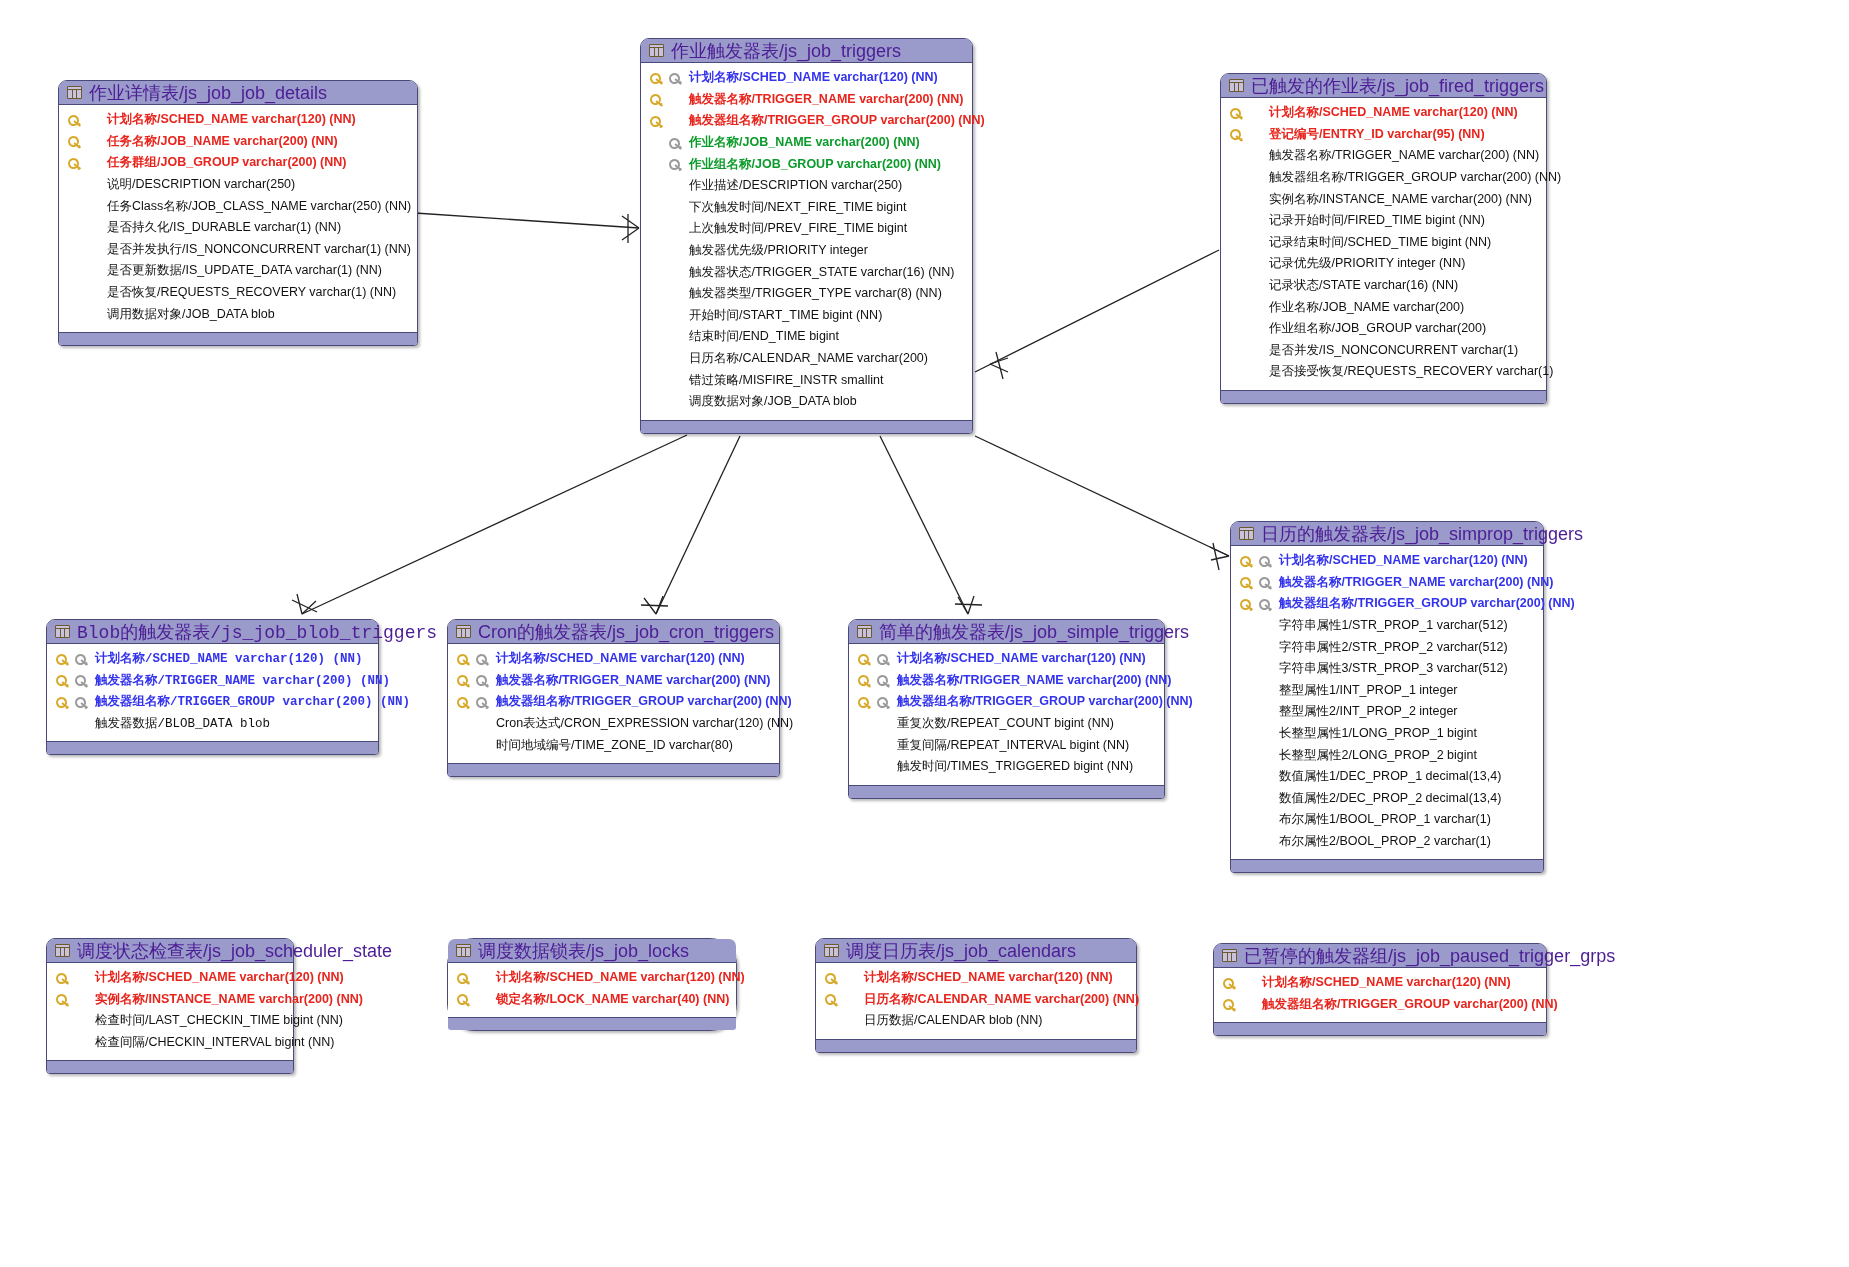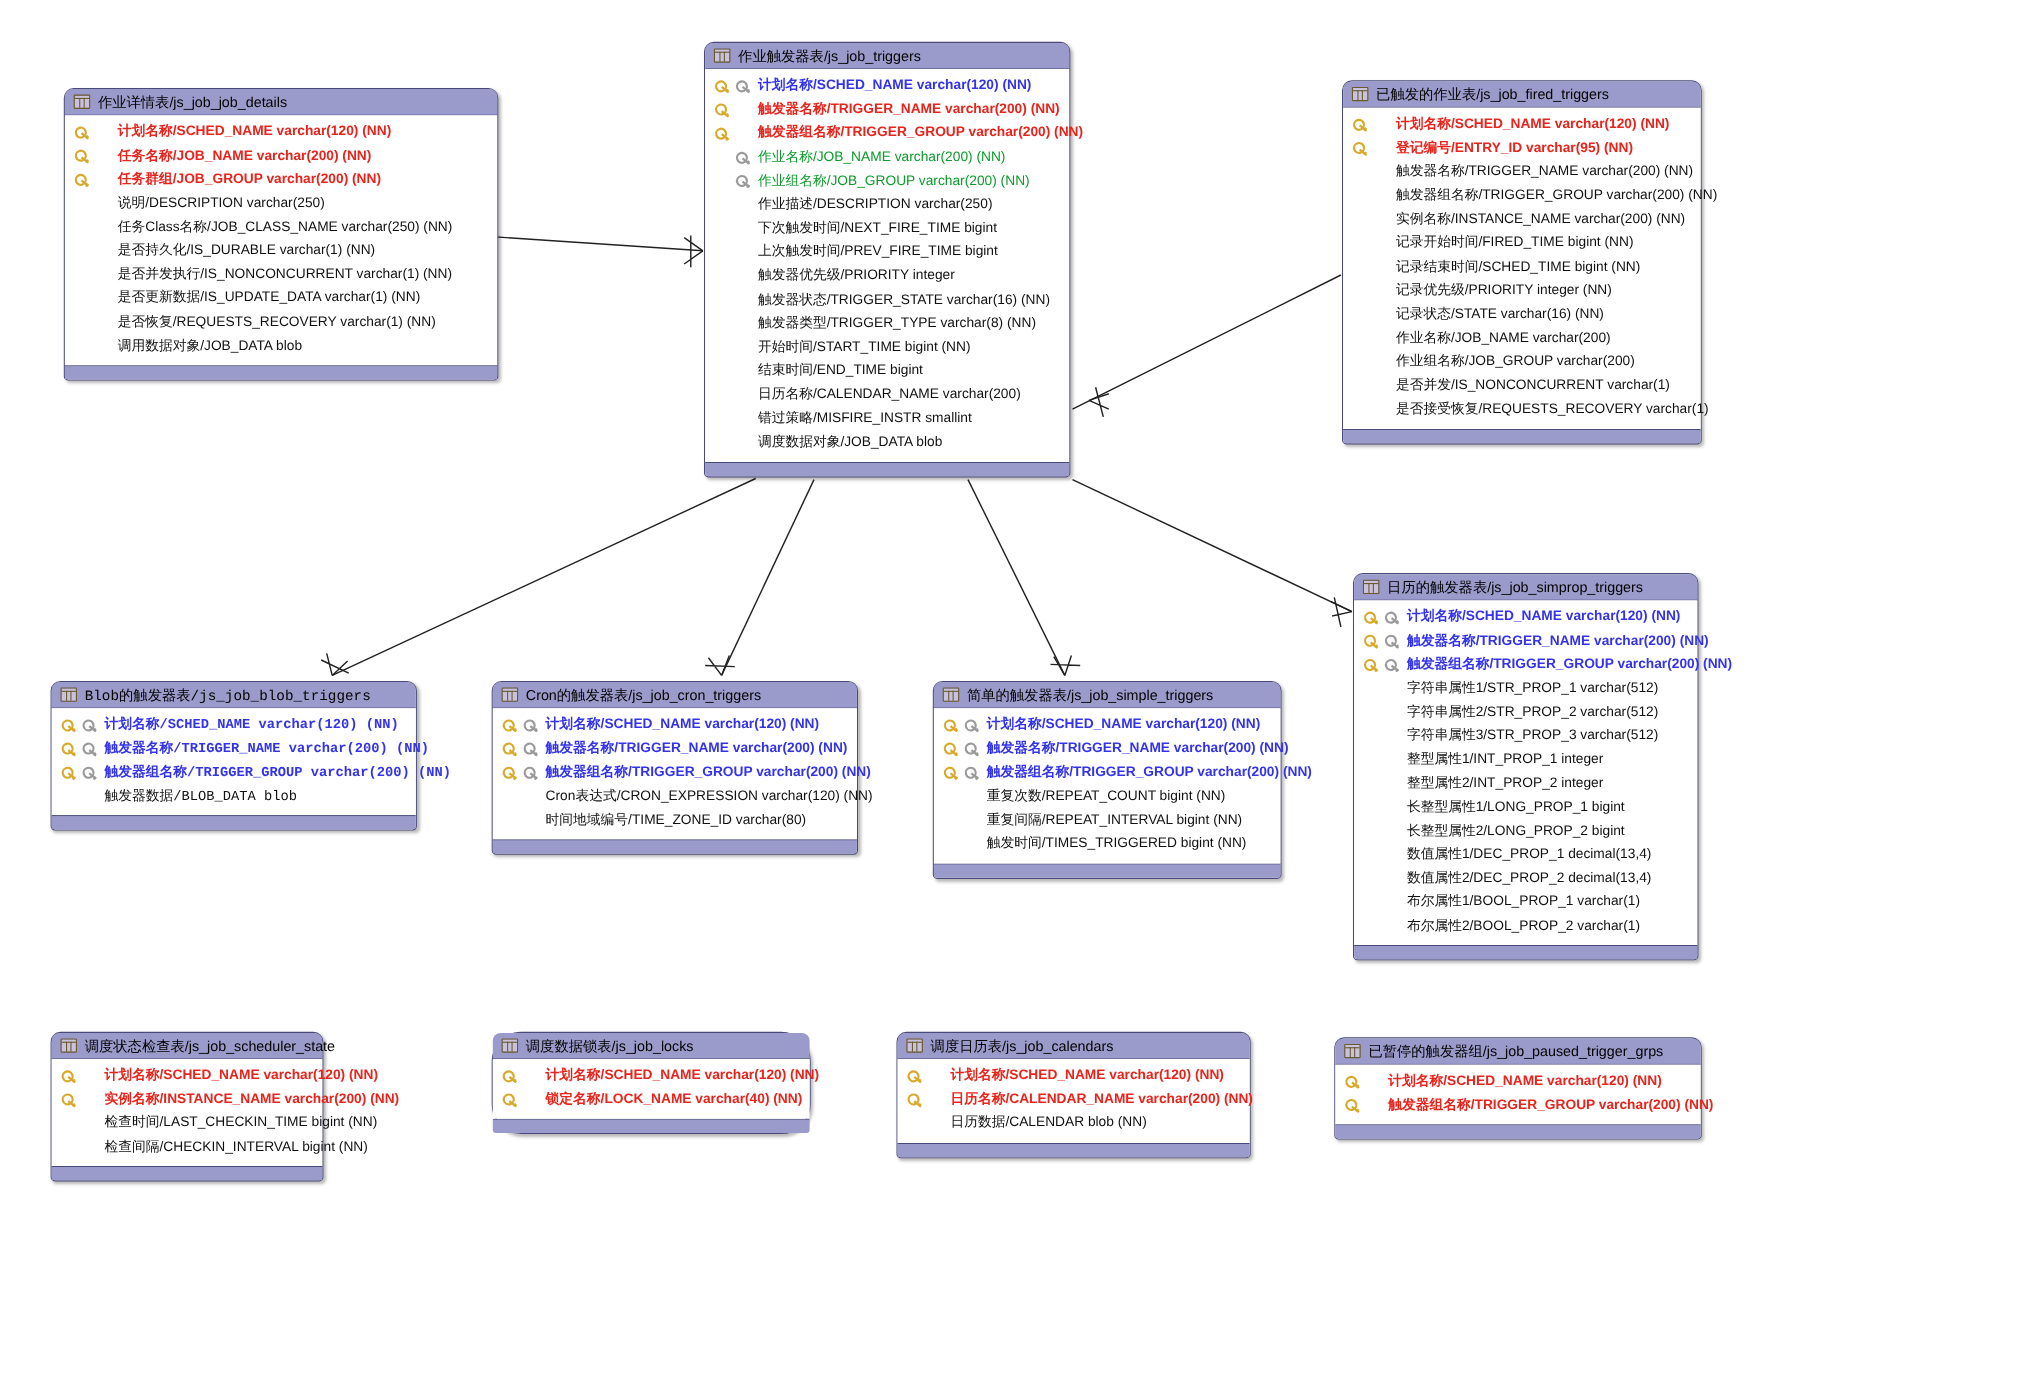--- a/index.html
+++ b/index.html
@@ -36,21 +36,21 @@
     position:relative;border-radius:1px;
   }
   .tbl-icon:before{
     content:"";position:absolute;left:0;right:0;top:2px;height:1px;background:#6b5a2e;
   }
   .tbl-icon:after{
     content:"";position:absolute;top:2px;bottom:0;left:4px;width:1px;background:#6b5a2e;
     box-shadow:4px 0 0 0 #6b5a2e;
   }
   .ent-title{
-    font-size:13px;color:#000000;white-space:nowrap;letter-spacing:0px;
+    font-size:18px;color:#4c1d95;white-space:nowrap;letter-spacing:0px;
   }
   .ent-body{
     padding:4px 6px 7px 6px;
     background:#ffffff;
   }
   .ent-footer{
     height:12px;
     background:#9a9acb;
     border-top:1px solid #4a4a7a;
     border-radius:0 0 3px 3px;
@@ -81,21 +81,21 @@
   .key .tooth{
     position:absolute;left:10.5px;top:9.6px;width:2.2px;height:3px;background:#d8a92b;
     transform:rotate(38deg);
   }
   .key.fk .bow{border-color:#9a9a9a;}
   .key.fk .shaft{background:#9a9a9a;}
   .key.fk .tooth{background:#9a9a9a;}
 
   .c-red{color:#e8241c;font-weight:bold;}
   .c-blue{color:#3333ee;font-weight:bold;}
-  .c-green{color:#0b9b2a;font-weight:normal;}
+  .c-green{color:#0b9b2a;font-weight:bold;}
   .c-black{color:#111;font-weight:normal;}
 </style>
 </head>
 <body>
 
 <div id="canvas">
 
   <svg class="links" width="1849" height="1267" viewBox="0 0 1849 1267">
     <g stroke="#222" stroke-width="1.3" fill="none">
 
@@ -112,21 +112,21 @@
       <path d="M302,614 L297,594 M302,614 L316,601 M292,600 L317,612"></path>
 
       <line x1="740" y1="436" x2="656" y2="614"></line>
       <path d="M656,614 L644,598 M656,614 L663,596 M641,605 L668,606"></path>
 
       <line x1="880" y1="436" x2="968" y2="614"></line>
       <path d="M968,614 L958,597 M968,614 L974,596 M955,604 L982,605"></path>
     </g>
   </svg>
 
-<div class="entity" style="left: 58px; top: 80px; width: 395px;">
+<div class="entity" style="left: 58px; top: 80px; width: 360px;">
       <div class="ent-header">
         <span class="tbl-icon"></span>
         <span class="ent-title">作业详情表/js_job_job_details</span>
       </div>
       <div class="ent-body">
         <div class="field">
           <span class="keyslot">
             <span class="key">
               <span class="bow"></span>
               <span class="shaft"></span>

